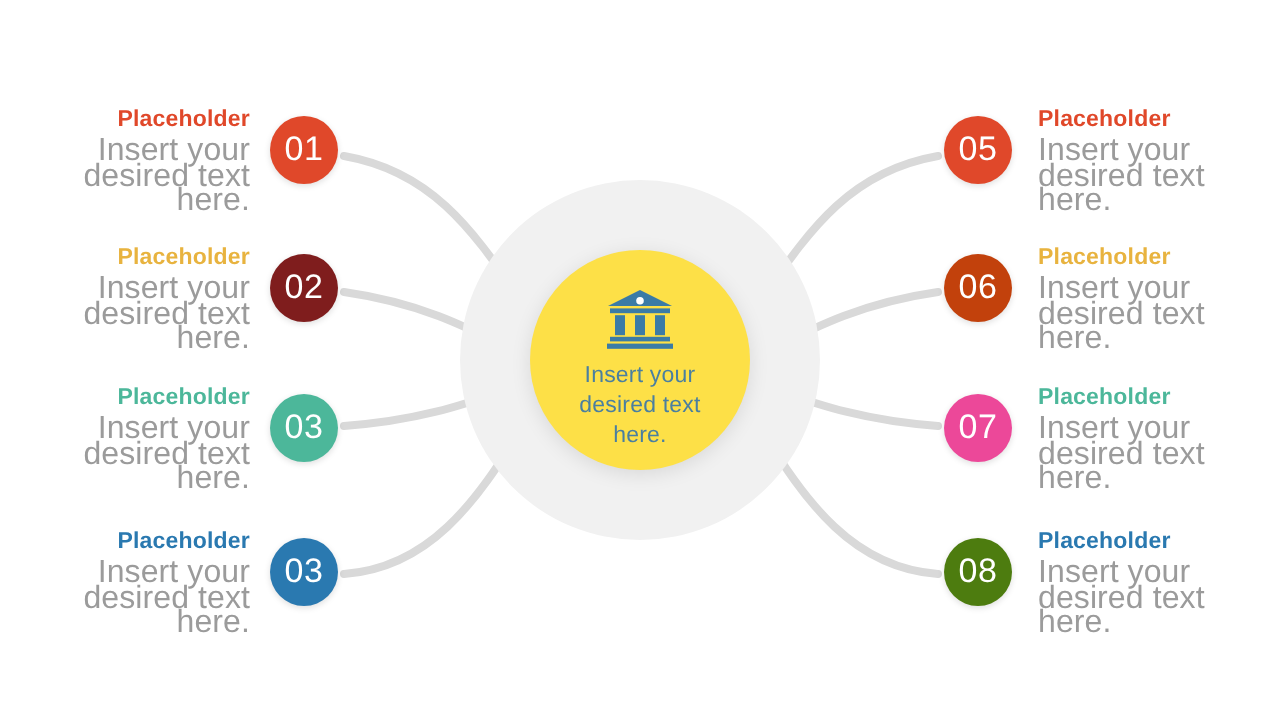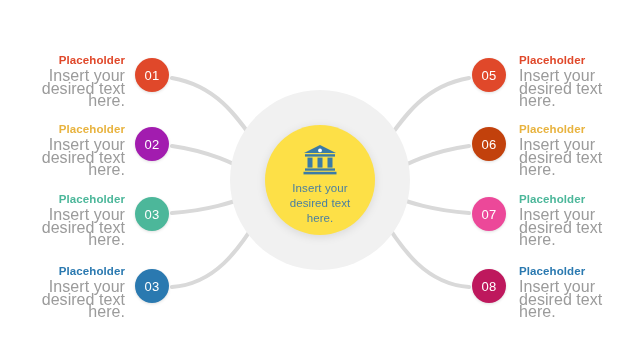--- a/index.html
+++ b/index.html
@@ -55,21 +55,21 @@
 
   
   .node-circle{
     position:absolute;
     width:34px;height:34px;
     border-radius:50%;
     display:flex;
     align-items:center;
     justify-content:center;
     color:#ffffff;
-    font-size:13px;
+    font-size:17px;
     letter-spacing:0.3px;
     box-shadow:0 1px 3px rgba(0,0,0,0.13);
   }
 
   
   .node-text{
     position:absolute;
     width:112px;
   }
   .node-text.left{ text-align:right; }
@@ -131,21 +131,21 @@
   </div>
 
   <div class="node-circle" style="left:135px;top:58px;background:#e0482a;">
     <span>01</span>
   </div>
   <div class="node-text left" style="left:13px;top:54px;">
     <p class="node-title" style="color:#e0482a;">Placeholder</p>
     <p class="node-desc">Insert your desired text here.</p>
   </div>
 
-  <div class="node-circle" style="left:135px;top:127px;background:#a21caf;">
+  <div class="node-circle" style="left:135px;top:127px;background:#7f1d1d;">
     <span>02</span>
   </div>
   <div class="node-text left" style="left:13px;top:123px;">
     <p class="node-title" style="color:#e8b33f;">Placeholder</p>
     <p class="node-desc">Insert your desired text here.</p>
   </div>
 
   <div class="node-circle" style="left:135px;top:197px;background:#4cb79a;">
     <span>03</span>
   </div>
@@ -179,21 +179,21 @@
   </div>
 
   <div class="node-circle" style="left:472px;top:197px;background:#ec4899;">
     <span>07</span>
   </div>
   <div class="node-text right" style="left:519px;top:193px;">
     <p class="node-title" style="color:#4cb79a;">Placeholder</p>
     <p class="node-desc">Insert your desired text here.</p>
   </div>
 
-  <div class="node-circle" style="left:472px;top:269px;background:#be185d;align-items:center;">
+  <div class="node-circle" style="left:472px;top:269px;background:#4d7c0f;align-items:center;">
     <span>08</span>
   </div>
   <div class="node-text right" style="left:519px;top:265px;">
     <p class="node-title" style="color:#2a79b0;">Placeholder</p>
     <p class="node-desc">Insert your desired text here.</p>
   </div>
 
 </div>
 
 </body></html>

